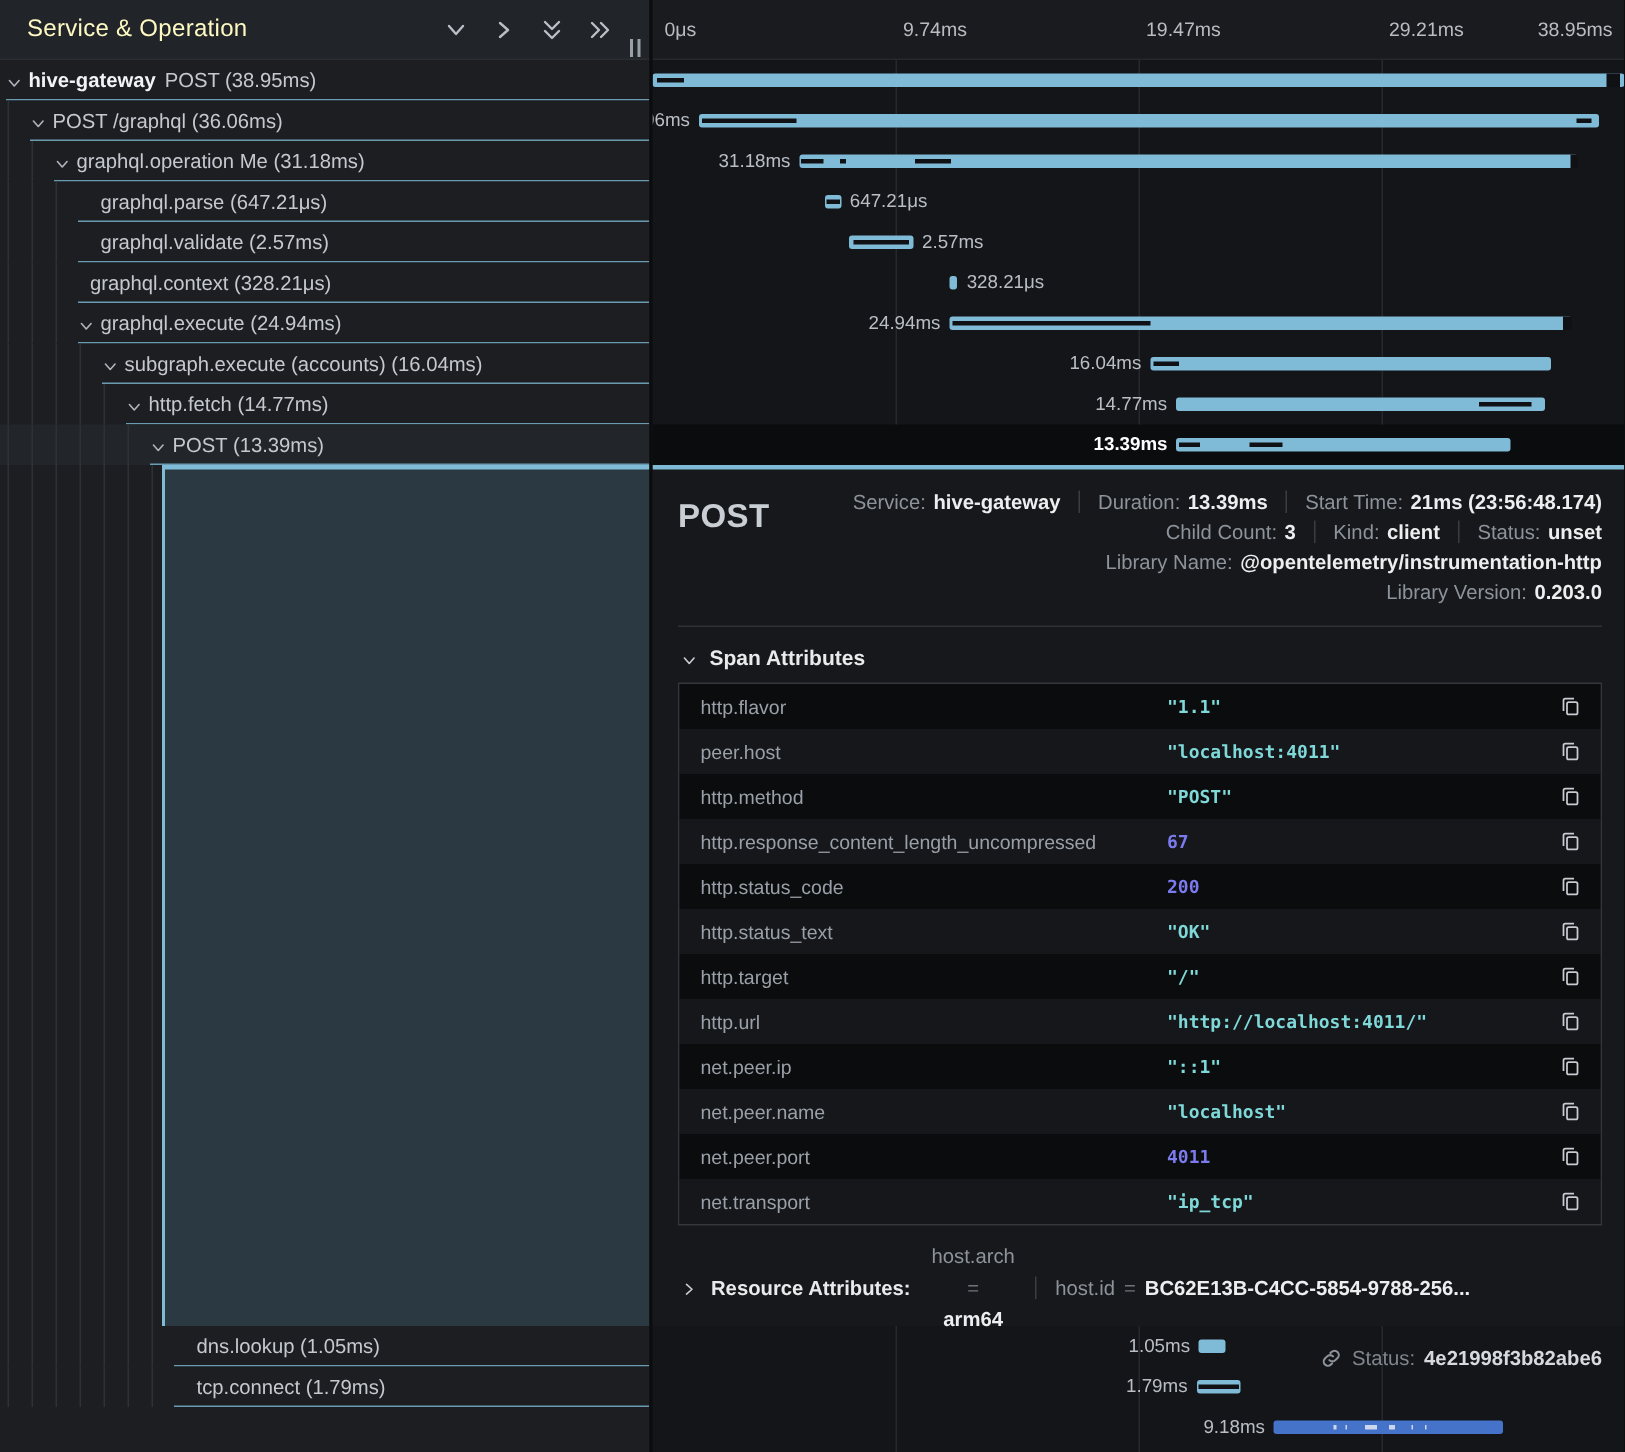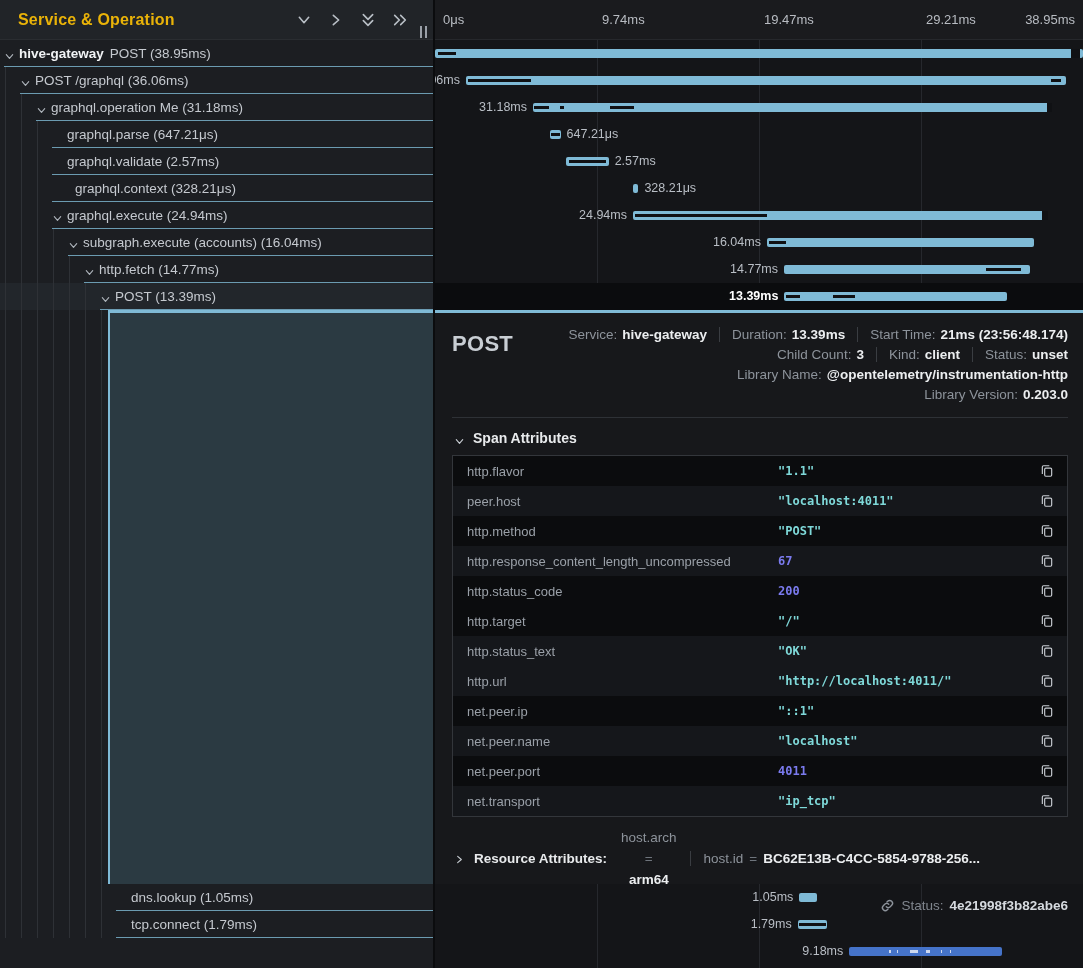--- a/index.html
+++ b/index.html
@@ -3,21 +3,21 @@
 <meta charset="utf-8">
 <style>
   * { margin:0; padding:0; box-sizing:border-box; }
   html,body { background:#0c0d0f; }
   body { font-family:"Liberation Sans", sans-serif; }
   .app { position:relative; width:1083px; height:968px; background:#101113; display:flex; overflow:hidden; }
 
   
   .left-col { width:433px; height:968px; background:#1c1e22; display:flex; flex-direction:column; position:relative; }
   .left-header { height:40px; background:#212428; border-bottom:1px solid #2a2d31; display:flex; align-items:center; padding:0 10px 0 18px; }
-  .lh-title { color:#eab308; font-size:16px; font-weight:700; letter-spacing:.2px; flex:0 0 auto; }
+  .lh-title { color:#fef9c3; font-size:16px; font-weight:400; letter-spacing:.2px; flex:0 0 auto; }
   .lh-spacer { flex:1; }
   .lh-icons { display:flex; align-items:center; gap:14px; margin-right:14px; }
   .lh-icon { width:18px; height:18px; color:#b9bfc6; cursor:pointer; display:flex; align-items:center; justify-content:center; }
   .lh-icon svg { width:16px; height:16px; }
 
   .tree-row { position:relative; height:27px; overflow:hidden; cursor:pointer; }
   .tree-row.sel { background:#22262b; }
   .guide { position:absolute; top:0; bottom:0; width:1px; background:#2e3136; }
   .tchev { position:absolute; top:8px; width:11px; height:11px; color:#aeb4bb; }
   .tchev svg { width:11px; height:11px; }
@@ -172,21 +172,21 @@
           <div class="guide" style="left: 37px;"></div>
           <span class="tname" style="left: 67px;">
             <span>graphql.validate (2.57ms)</span>
           </span>
           <div class="underline" style="left: 52px; background: rgba(127, 186, 214, 0.8);"></div>
         </div>
         <div class="tree-row">
           <div class="guide" style="left: 5px;"></div>
           <div class="guide" style="left: 21px;"></div>
           <div class="guide" style="left: 37px;"></div>
-          <span class="tname" style="left: 75px;">
+          <span class="tname" style="left: 60px;">
             <span>graphql.context (328.21μs)</span>
           </span>
           <div class="underline" style="left: 52px; background: rgba(127, 186, 214, 0.8);"></div>
         </div>
         <div class="tree-row">
           <div class="guide" style="left: 5px;"></div>
           <div class="guide" style="left: 21px;"></div>
           <div class="guide" style="left: 37px;"></div>
           <span class="tchev" style="left: 52px;"><svg xmlns="http://www.w3.org/2000/svg" viewBox="0 0 24 24" fill="none" stroke="currentColor" stroke-width="2.4" stroke-linecap="round" stroke-linejoin="round">
               <polyline points="5 8 12 16 19 8"></polyline>
@@ -458,33 +458,33 @@
           <div class="attr-row even">
             <div class="attr-key">http.status_code</div>
             <div class="attr-val num">200</div>
             <div class="copy-btn">
               <svg xmlns="http://www.w3.org/2000/svg" viewBox="0 0 24 24" fill="none" stroke="currentColor" stroke-width="2">
                 <rect x="8" y="7" width="12" height="14" rx="2"></rect>
                 <path d="M16 3H6a2 2 0 0 0-2 2v12"></path>
               </svg>
             </div>
           </div>
+          <div class="attr-row odd">
+            <div class="attr-key">http.status_text</div>
+            <div class="attr-val str">"OK"</div>
+            <div class="copy-btn">
+              <svg xmlns="http://www.w3.org/2000/svg" viewBox="0 0 24 24" fill="none" stroke="currentColor" stroke-width="2">
+                <rect x="8" y="7" width="12" height="14" rx="2"></rect>
+                <path d="M16 3H6a2 2 0 0 0-2 2v12"></path>
+              </svg>
+            </div>
+          </div>
           <div class="attr-row even">
             <div class="attr-key">http.target</div>
             <div class="attr-val str">"/"</div>
-            <div class="copy-btn">
-              <svg xmlns="http://www.w3.org/2000/svg" viewBox="0 0 24 24" fill="none" stroke="currentColor" stroke-width="2">
-                <rect x="8" y="7" width="12" height="14" rx="2"></rect>
-                <path d="M16 3H6a2 2 0 0 0-2 2v12"></path>
-              </svg>
-            </div>
-          </div>
-          <div class="attr-row odd">
-            <div class="attr-key">http.status_text</div>
-            <div class="attr-val str">"OK"</div>
             <div class="copy-btn">
               <svg xmlns="http://www.w3.org/2000/svg" viewBox="0 0 24 24" fill="none" stroke="currentColor" stroke-width="2">
                 <rect x="8" y="7" width="12" height="14" rx="2"></rect>
                 <path d="M16 3H6a2 2 0 0 0-2 2v12"></path>
               </svg>
             </div>
           </div>
           <div class="attr-row odd">
             <div class="attr-key">http.url</div>
             <div class="attr-val str">"http://localhost:4011/"</div>

